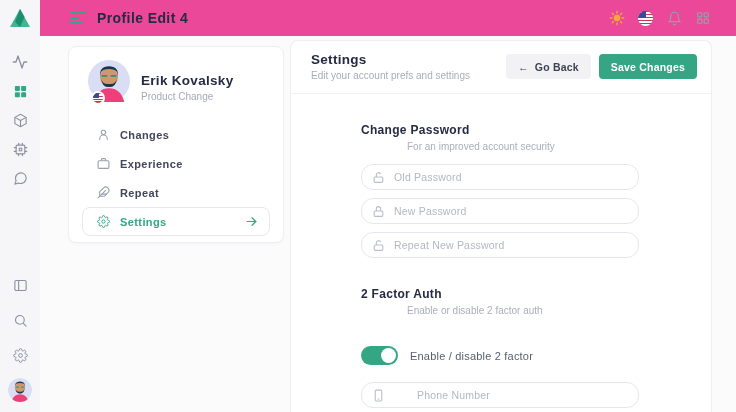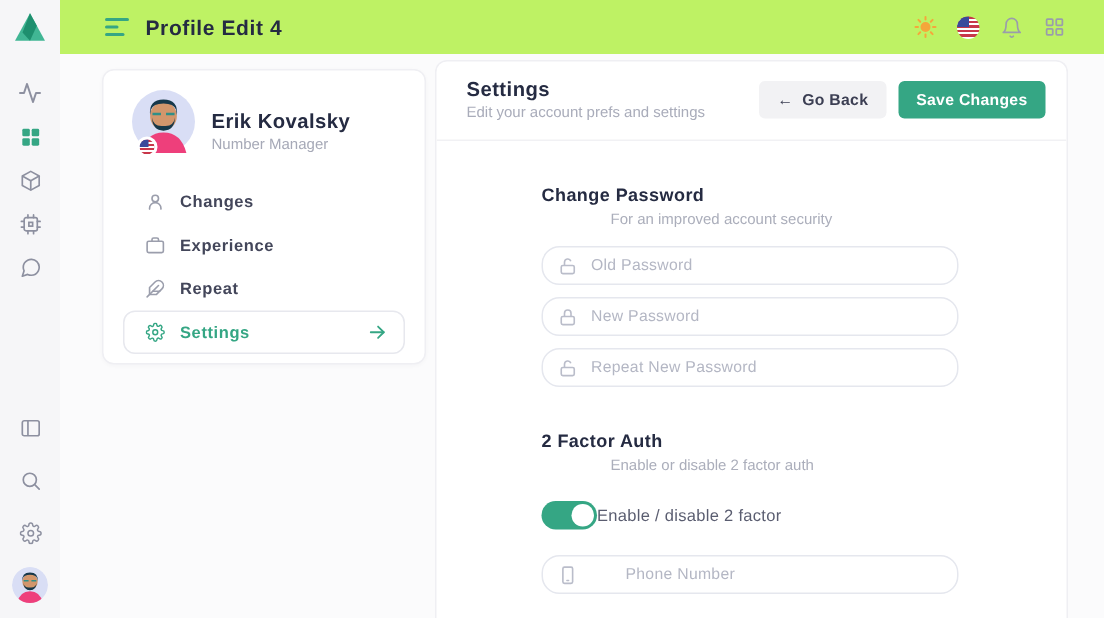--- a/index.html
+++ b/index.html
@@ -2,21 +2,21 @@
 <html><head>
 <meta charset="utf-8">
 <style>
   * { margin:0; padding:0; box-sizing:border-box; }
   html,body { width:736px; height:412px; overflow:hidden;
     font-family:"Liberation Sans", sans-serif; background:#fbfbfc; }
   #app { position:relative; width:736px; height:412px; background:#fbfbfc; }
 
   
   .topbar { position:absolute; left:0; top:0; width:736px; height:36px;
-    background:#bef264; display:flex; align-items:center; z-index:5; }
+    background:#ec4899; display:flex; align-items:center; z-index:5; }
   .logo-cell { width:40px; height:36px; background:#f6f6f8;
     display:flex; align-items:center; justify-content:center; flex:0 0 40px; }
   .hamburger { margin-left:30px; width:16px; height:12px; display:flex;
     flex-direction:column; justify-content:space-between; cursor:pointer; }
   .hamburger span { display:block; height:2px; border-radius:2px; background:#35a684; }
   .hamburger span:nth-child(1){ width:16px; }
   .hamburger span:nth-child(2){ width:9px; }
   .hamburger span:nth-child(3){ width:13px; }
   .topbar-title { margin-left:11px; font-size:14px; font-weight:bold;
     letter-spacing:.4px; color:#252b42; }
@@ -91,21 +91,21 @@
   .field { width:278px; height:26px; border:1px solid #e5e7ee; border-radius:12px;
     display:flex; align-items:center; gap:9px; padding:0 10px; margin-top:8px;
     background:#ffffff; }
   .field .f-icon { width:13px; height:13px; color:#babdca; flex:0 0 13px;
     display:flex; align-items:center; justify-content:center; }
   .field input { border:none; outline:none; flex:1; font-size:10.5px;
     color:#3b3e52; font-family:"Liberation Sans", sans-serif; background:transparent; }
   .field input::placeholder { color:#b4b7c4; letter-spacing:.2px; }
   .fields { margin-top:12px; }
 
-  .toggle-row { display:flex; align-items:center; gap:0; margin-top:18px; }
+  .toggle-row { display:flex; align-items:center; gap:12px; margin-top:30px; }
   .toggle { width:37px; height:19px; border-radius:10px; background:#35a684;
     position:relative; cursor:pointer; flex:0 0 37px; }
   .toggle .knob { position:absolute; top:2px; right:2px; width:15px; height:15px;
     border-radius:50%; background:#ffffff; }
   .toggle-label { font-size:11px; color:#5a5d70; letter-spacing:.2px; }
 
   .gap-lg { margin-top:29px; }
   .gap-md { margin-top:17px;gap:32px; }
 
   svg { display:block; }
@@ -238,21 +238,21 @@
           <path d="M5 42 Q8 27 20 27 Q32 27 35 42 Z" fill="#ee3f7b"></path>
           <ellipse cx="20" cy="16.5" rx="8.5" ry="9" fill="#d2966c"></ellipse>
           <path d="M11.5 16 Q10.5 6 20 6 Q29.5 6 28.5 16 L28 12.5 Q26.5 8.5 20 8.5 Q13.5 8.5 12 12.5 Z" fill="#17384a"></path>
           <path d="M12.7 17.5 Q13 25.8 20 25.8 Q27 25.8 27.3 17.5 Q26.5 23.5 20 22.8 Q13.5 23.5 12.7 17.5" fill="#17384a"></path>
           <path d="M13 15.2 h5.4 M21.6 15.2 h5.4" stroke="#2f8f88" stroke-width="1.6" fill="none"></path>
         </svg>
         <div class="avatar-flag"></div>
       </div>
       <div>
         <div class="p-name">Erik Kovalsky</div>
-        <div class="p-role">Number Manager</div>
+        <div class="p-role">Product Change</div>
       </div>
     </div>
     <div class="menu">
       <div class="menu-item">
         <span class="mi-icon">
           <svg width="13" height="13" viewBox="0 0 24 24" fill="none" stroke="currentColor" stroke-width="2" stroke-linecap="round">
             <circle cx="12" cy="8" r="4"></circle>
               <path d="M5 21v-1a7 7 0 0 1 14 0v1"></path>
           </svg>
         </span>

